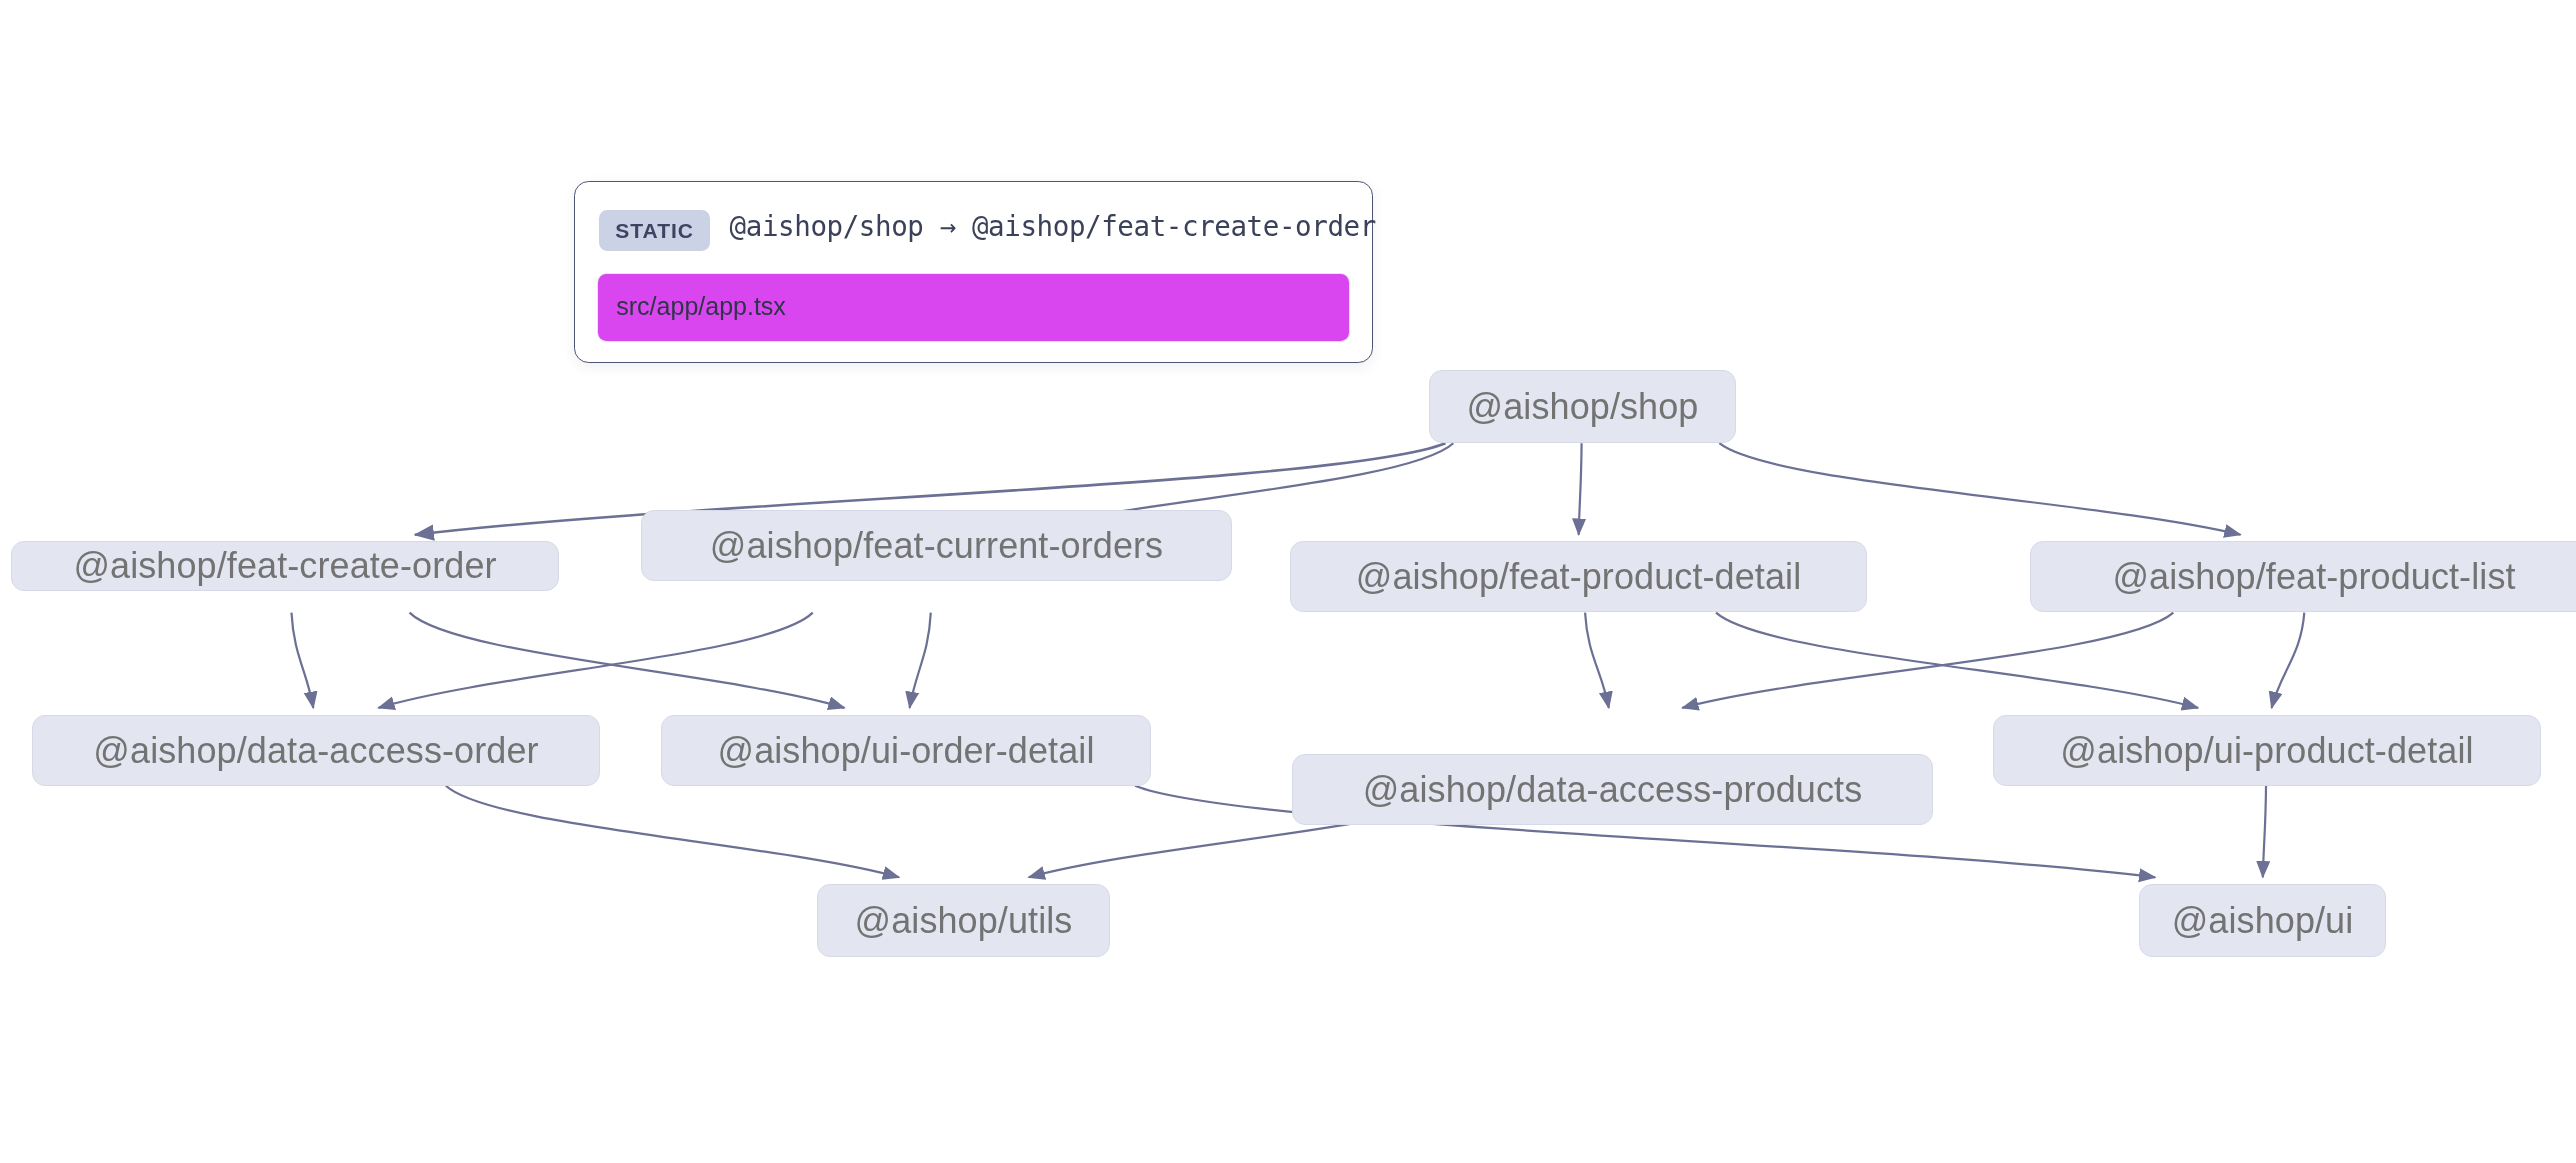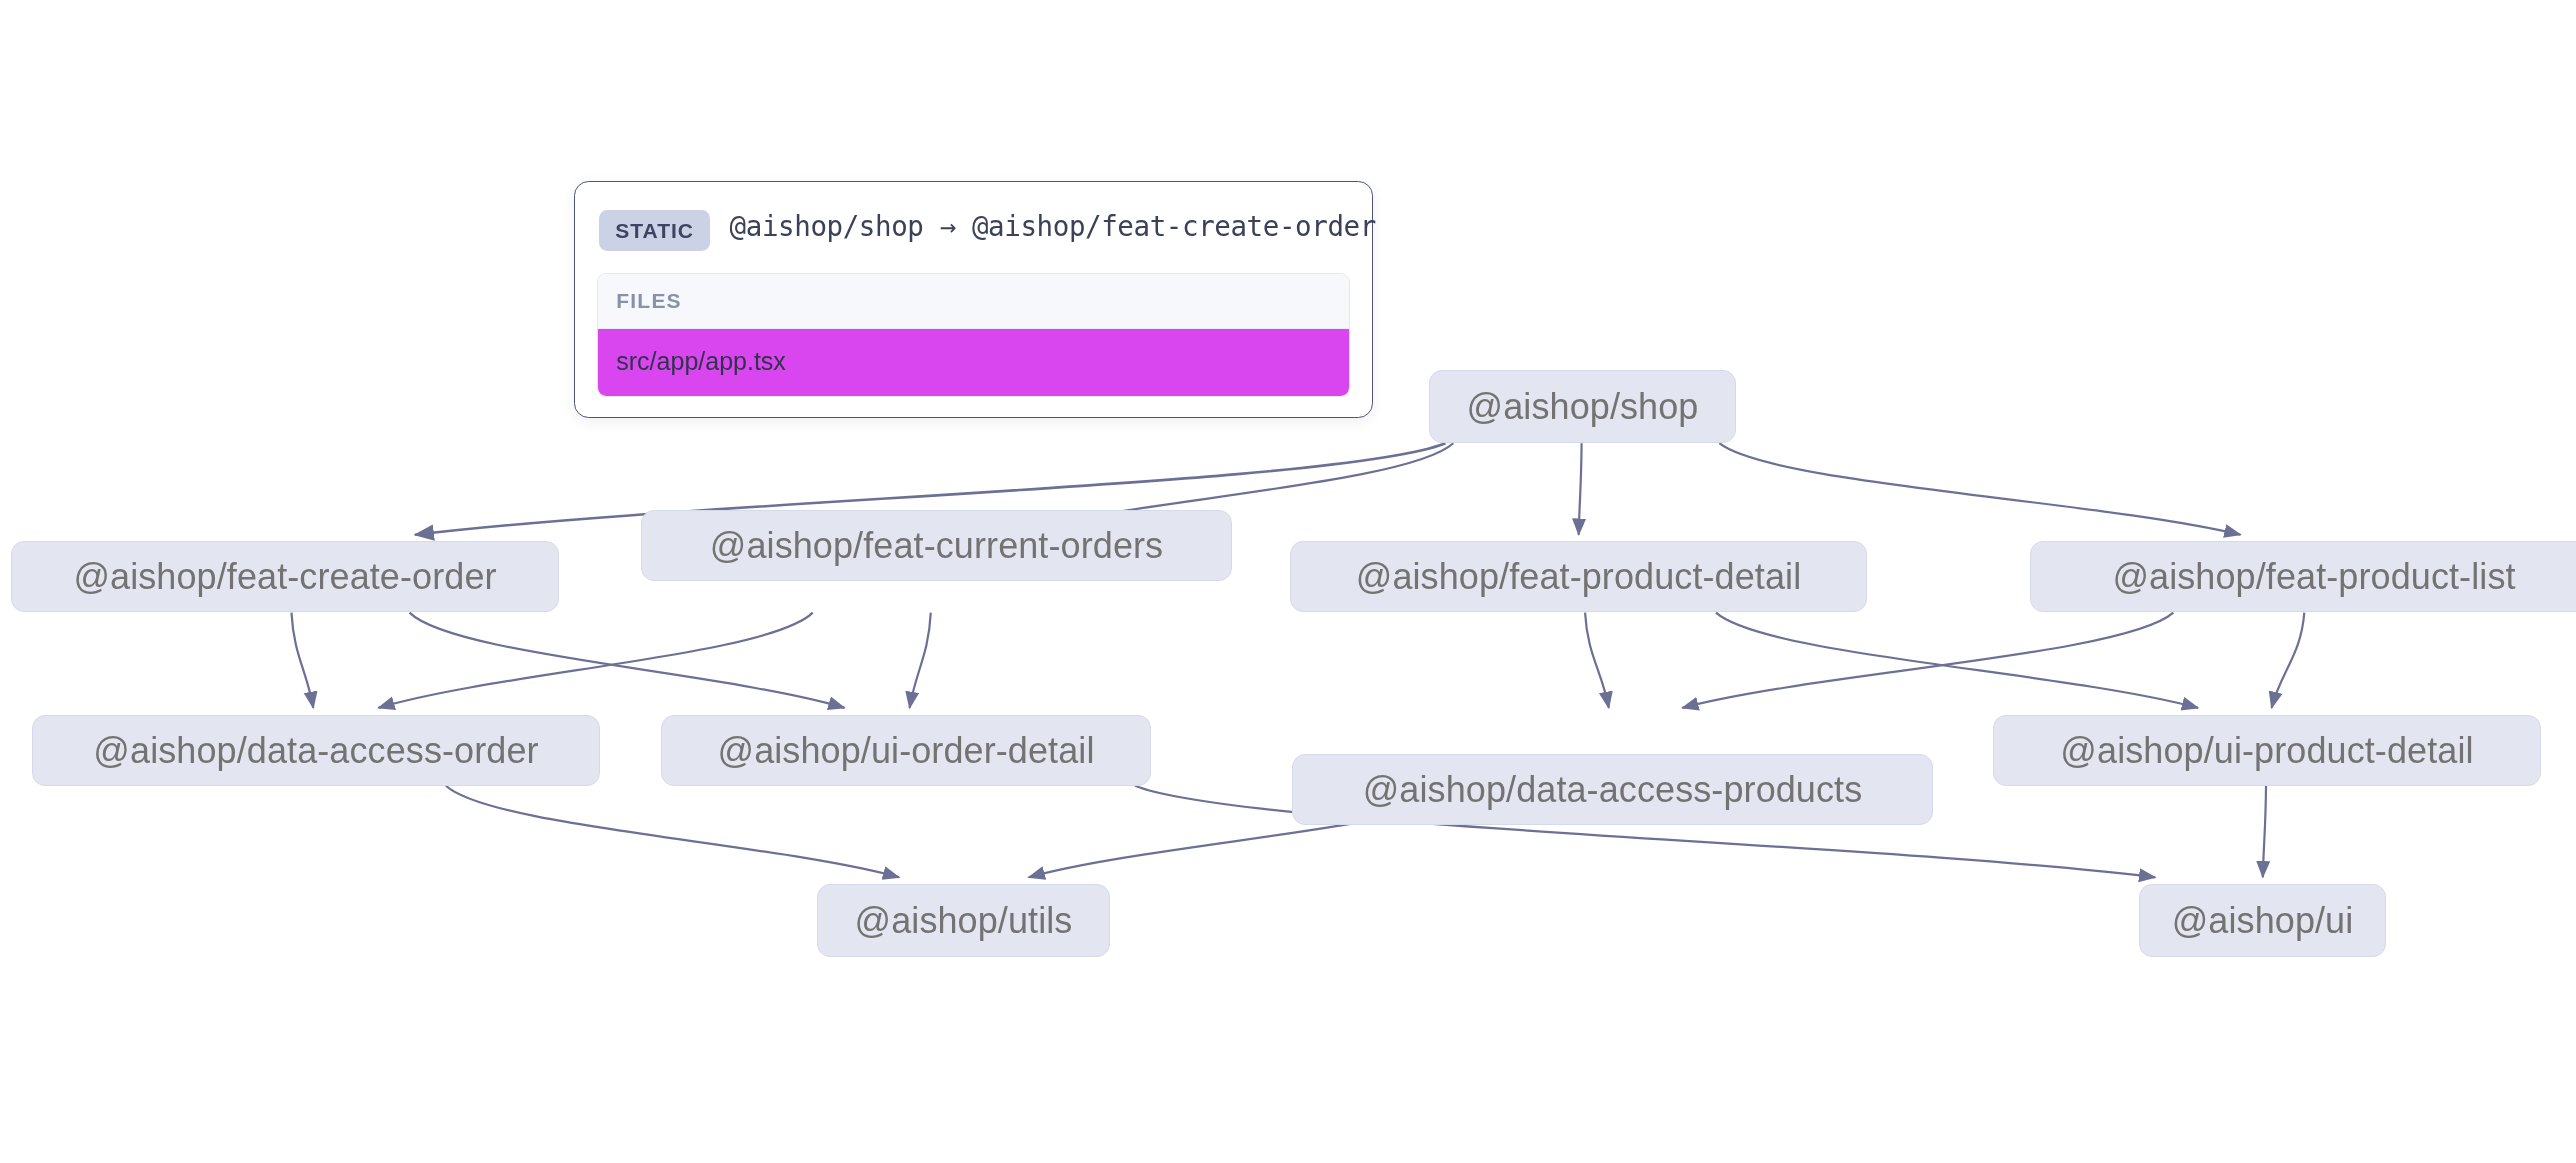--- a/index.html
+++ b/index.html
@@ -136,21 +136,21 @@
         <path d="M 1618.4 858 C 1568.8400000000001 903, 1261.568 920, 1122.8 958"></path>
         <path d="M 1239 858 C 1350.4 903, 2041.08 920, 2353 958"></path>
         <path d="M 2474 858 C 2473.65 903, 2471.48 920, 2470.5 958"></path>
       </g>
   </svg>
 
   <div id="node-group">
       <div class="node" style="left: 1429px; top: 370px; width: 307px; height: 73px;">
         <span class="node-label">@aishop/shop</span>
       </div>
-      <div class="node" style="left: 11px; top: 541px; width: 548px; height: 71px;">
+      <div class="node" style="left: 11px; top: 541px; width: 548px; height: 50px;">
         <span class="node-label">@aishop/feat-create-order</span>
       </div>
       <div class="node" style="left: 641px; top: 510px; width: 591px; height: 71px; align-items: center;">
         <span class="node-label">@aishop/feat-current-orders</span>
       </div>
       <div class="node" style="left: 1290px; top: 541px; width: 577px; height: 71px;">
         <span class="node-label">@aishop/feat-product-detail</span>
       </div>
       <div class="node" style="left: 2030px; top: 541px; width: 568px; height: 71px;">
         <span class="node-label">@aishop/feat-product-list</span>
@@ -174,21 +174,20 @@
         <span class="node-label">@aishop/ui</span>
       </div>
     </div>
 
   <div id="detail-card">
     <div class="card-head">
       <span class="badge">STATIC</span>
       <span class="card-title">@aishop/shop → @aishop/feat-create-order</span>
     </div>
     <div class="files-panel">
-      <div class="files-head">FILES</div>
       <div id="files-rows">
           <div class="files-row">src/app/app.tsx</div>
         </div>
     </div>
   </div>
 
 </div>
 
 
 </body></html>

